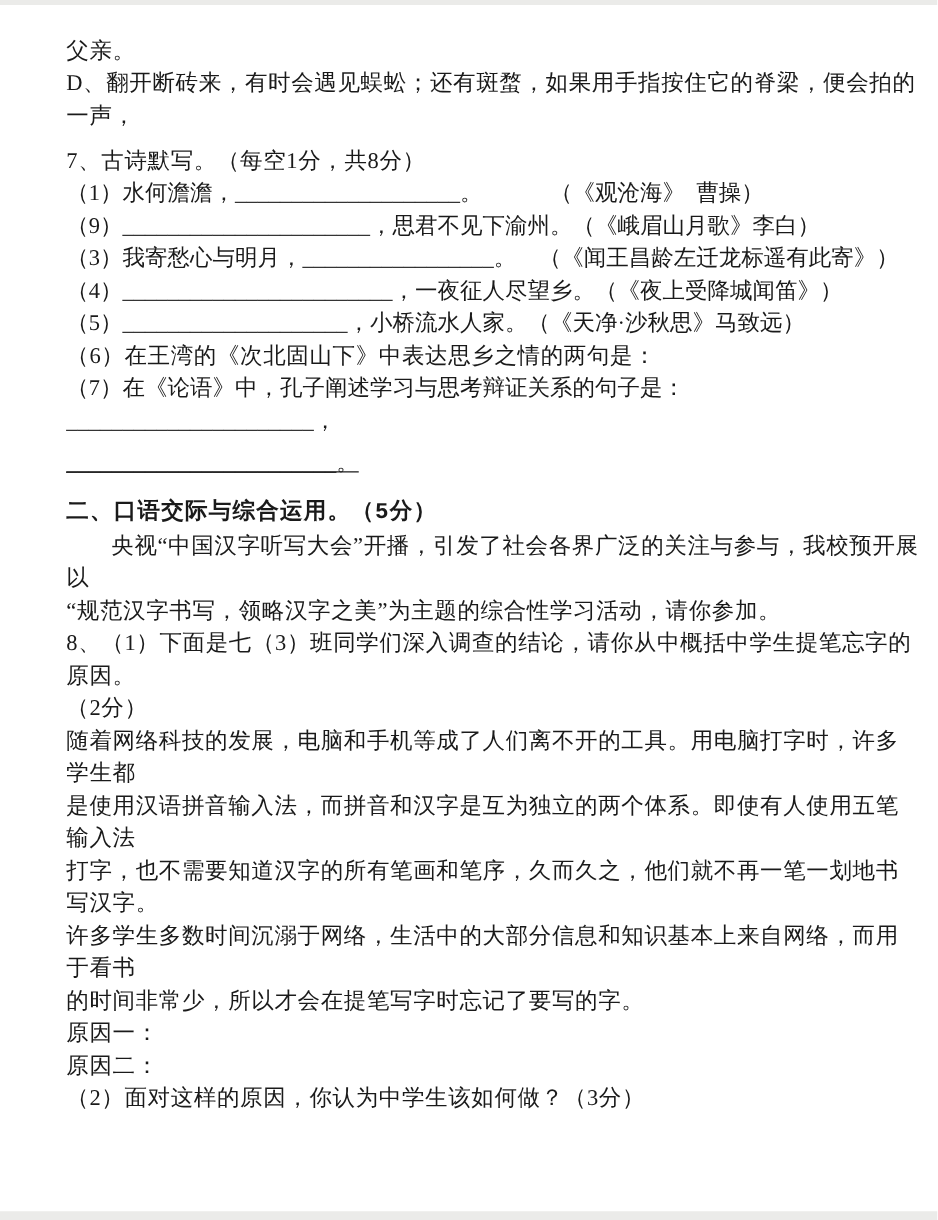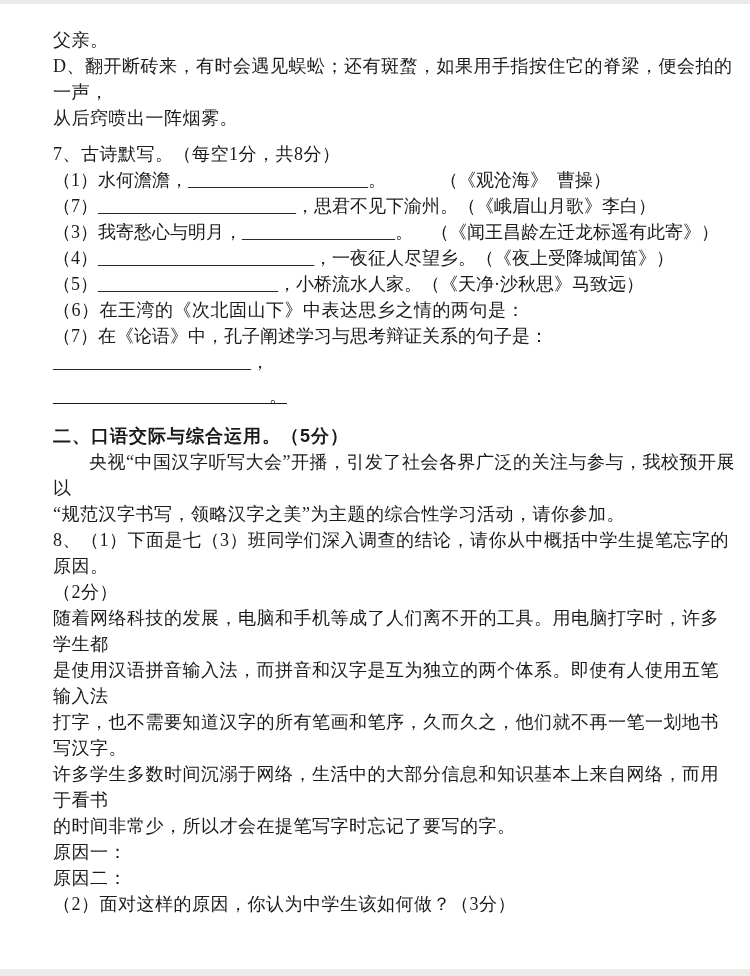--- a/index.html
+++ b/index.html
@@ -27,49 +27,48 @@
     font-size: 18px;
     line-height: 26px;
   }
   .line {
     white-space: pre-wrap;
     letter-spacing: 0.5px;
     margin-left: 39px;
   }
   .bold-header {
     font-weight: 700;
-    font-family: Liberation Sans, sans-serif;
+    font-family: Liberation Mono, monospace;
     letter-spacing: 1px;
   }
   .blanks { letter-spacing: 0; }
   .sec-q6 { margin-top: 14px; }
   .sec-q7 { margin-top: 10px; }
   .ans-indent { padding-left: 215px; }
   .cont-line { margin-top: 8px; text-decoration: underline; }
   .sec-2 { margin-top: 14px; }
   .indent2 { text-indent: 2em; }
 </style>
 </head>
 <body>
 
 <div class="edge-strip top"></div>
 
 <div class="page">
 
   <div>
     <div class="line">父亲。</div>
     <div class="line">D、翻开断砖来，有时会遇见蜈蚣；还有斑蝥，如果用手指按住它的脊梁，便会拍的一声，</div>
-    <div class="line">从后窍喷出一阵烟雾。</div>
   </div>
 
 
   <div class="sec-q7">
     <div class="line">7、古诗默写。（每空1分，共8分）</div>
     <div class="line blanks">（1）水何澹澹，____________________。            （《观沧海》  曹操）</div>
-    <div class="line blanks">（7）______________________，思君不见下渝州。（《峨眉山月歌》李白）</div>
+    <div class="line blanks">（9）______________________，思君不见下渝州。（《峨眉山月歌》李白）</div>
     <div class="line blanks">（3）我寄愁心与明月，_________________。    （《闻王昌龄左迁龙标遥有此寄》）</div>
     <div class="line blanks">（4）________________________，一夜征人尽望乡。（《夜上受降城闻笛》）</div>
     <div class="line blanks">（5）____________________，小桥流水人家。（《天净·沙秋思》马致远）</div>
     <div class="line">（6）在王湾的《次北固山下》中表达思乡之情的两句是：</div>
     <div class="line blanks">（7）在《论语》中，孔子阐述学习与思考辩证关系的句子是：______________________，</div>
     <div class="line blanks cont-line">________________________。</div>
   </div>
 
   <div class="sec-2">
     <div class="line bold-header">二、口语交际与综合运用。（5分）</div>

